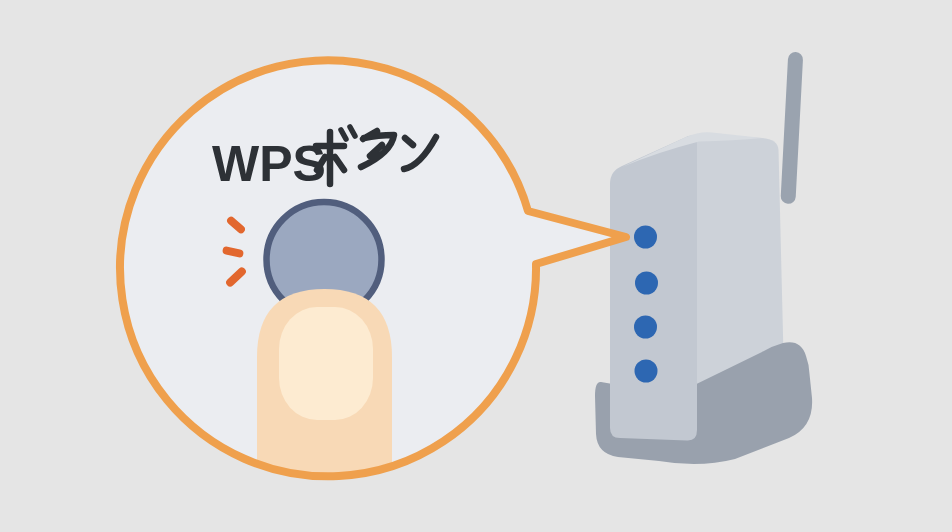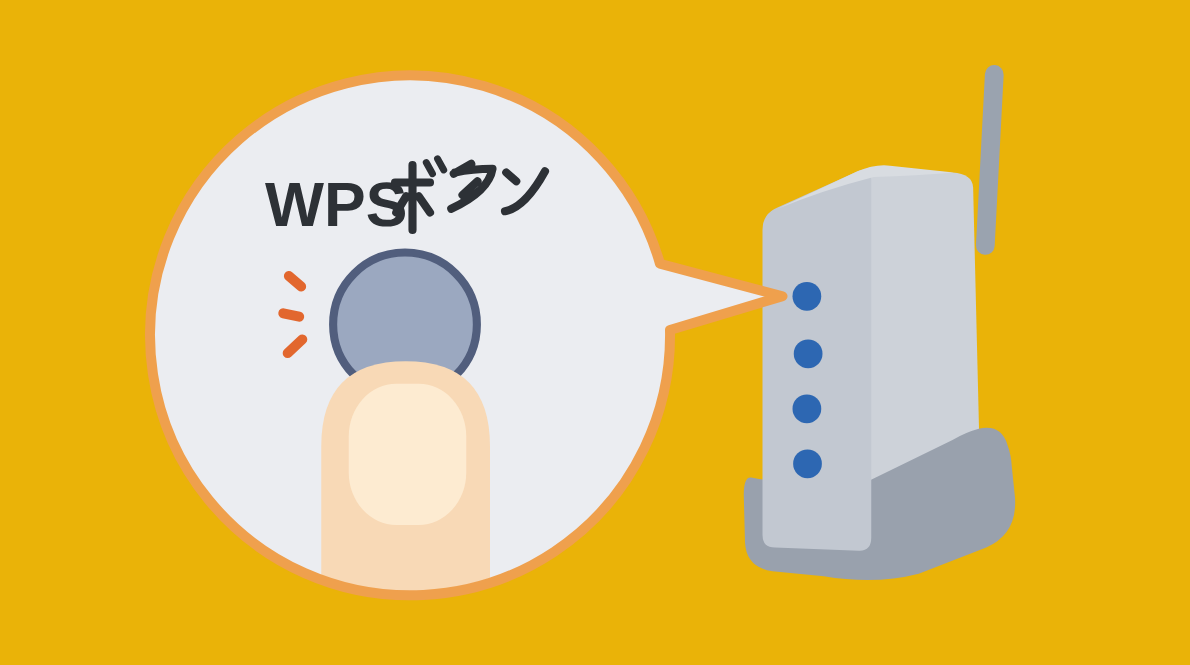--- a/index.html
+++ b/index.html
@@ -6,21 +6,21 @@
   html, body {
     margin: 0;
     padding: 0;
     background: #ffffff;
     font-family: "Liberation Sans", "DejaVu Sans", sans-serif;
   }
   .stage {
     position: relative;
     width: 952px;
     height: 532px;
-    background: #eab308;
+    background: #e5e5e5;
     overflow: hidden;
   }
   .stage svg { display: block; }
   .wps-latin {
     font-family: "Liberation Sans", "DejaVu Sans", sans-serif;
     font-weight: bold;
   }
 </style>
 </head>
 <body>

